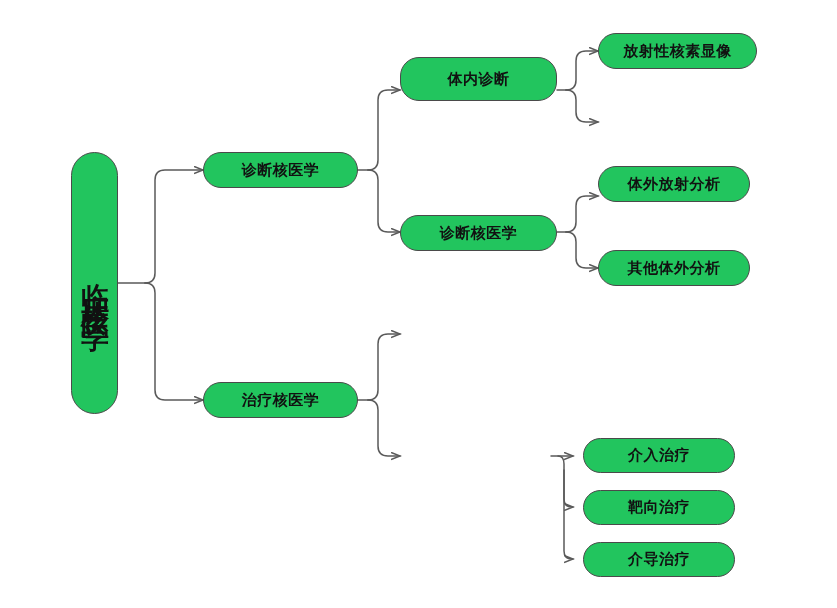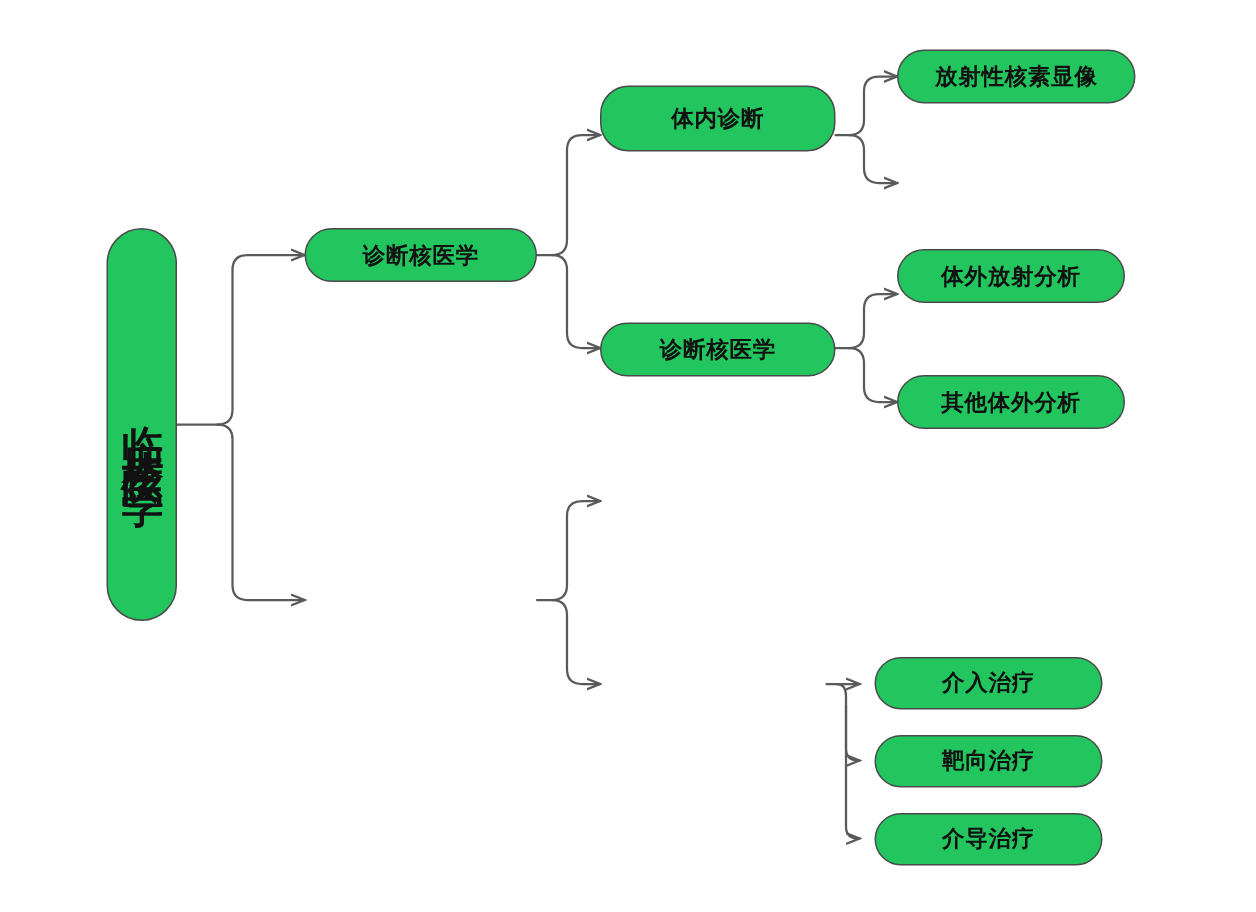--- a/index.html
+++ b/index.html
@@ -106,20 +106,23 @@
   </svg>
 
   <div class="node lvl1" style="left:71px; top:152px; width:47px; height:262px;">
     <span>临床核医学</span>
   </div>
 
   <div class="node lvl2" style="left:203px; top:152px; width:155px; height:36px;">
     <span>诊断核医学</span>
   </div>
 
+  <div class="node lvl2" style="left:203px; top:382px; width:155px; height:36px;">
+    <span>治疗核医学</span>
+  </div>
 
   <div class="node lvl3" style="left:400px; top:57px; width:157px; height:44px;">
     <span>体内诊断</span>
   </div>
 
   <div class="node lvl3" style="left:400px; top:215px; width:157px; height:36px;">
     <span>诊断核医学</span>
   </div>
 
 

